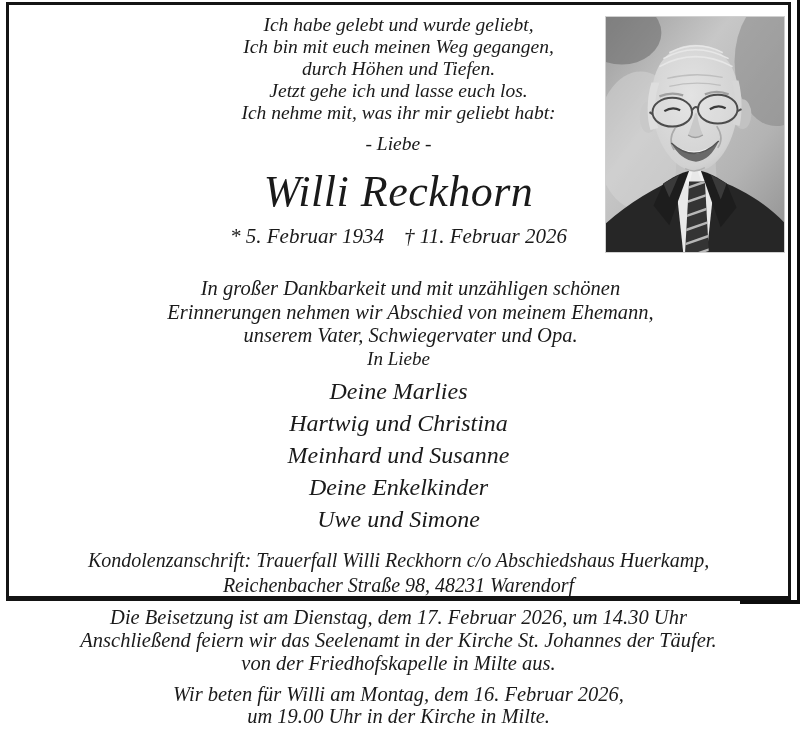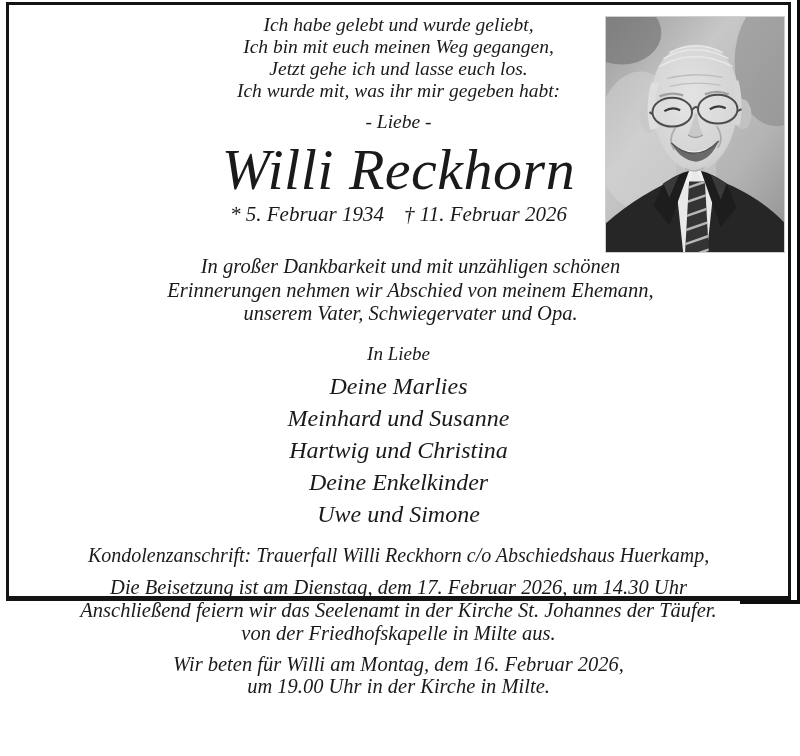--- a/index.html
+++ b/index.html
@@ -44,30 +44,30 @@
   .content {
     position: absolute;
     left: 9px; top: 5px; right: 12px; bottom: 8px;
     text-align: center;
   }
   .poem { margin-top: 9px; font-size: 19.5px; line-height: 22px; }
   .poem-line { display: block; }
   .poem-closing { margin-top: 9px; font-size: 19.5px; line-height: 22px; }
   .deceased-name {
     margin-top: 14px;
-    font-size: 58px;
+    font-size: 44px;
     line-height: 46px;
     font-weight: normal;
     letter-spacing: 0.5px;
   }
   .dates { margin-top: 8px; font-size: 21px; line-height: 26px; }
   .dates .birth { margin-right: 20px; }
   .intro { margin-top: 28px; font-size: 20.5px; line-height: 23.5px; }
   .intro-line { display: block; padding-left: 24px; }
-  .mourners-heading { margin-top: 17px; font-size: 19px; line-height: 22px; }
+  .mourners-heading { font-size: 19px; line-height: 22px; }
   .mourners { margin-top: 5px; font-size: 24px; line-height: 32px; }
   .mourner-name { display: block; }
   .condolence { margin-top: 13px; font-size: 20px; line-height: 25px; }
   .condolence-line { display: block; }
   .funeral { margin-top: 8px; font-size: 20.5px; line-height: 23px; }
   .funeral-line { display: block; }
   .prayer { margin-top: 8px; font-size: 20.5px; line-height: 22.5px; font-style: italic; }
   .prayer-line { display: block; }
   .portrait {
     position: absolute;
@@ -81,49 +81,51 @@
 </head>
 <body>
 
 <div class="page">
 
   <div class="content">
 
     <div class="poem">
       <span class="poem-line">Ich habe gelebt und wurde geliebt,</span>
       <span class="poem-line">Ich bin mit euch meinen Weg gegangen,</span>
+      <span class="poem-line">durch Höhen und Tiefen.</span>
       <span class="poem-line">Jetzt gehe ich und lasse euch los.</span>
-      <span class="poem-line">Ich wurde mit, was ihr mir gegeben habt:</span>
+      <span class="poem-line">Ich nehme mit, was ihr mir geliebt habt:</span>
     </div>
     <div class="poem-closing">- Liebe -</div>
 
     <div class="deceased-name">Willi Reckhorn</div>
 
     <div class="dates">
       <span class="birth">* 5. Februar 1934</span><span class="death">† 11. Februar 2026</span>
     </div>
 
     <div class="intro">
       <span class="intro-line">In großer Dankbarkeit und mit unzähligen schönen</span>
       <span class="intro-line">Erinnerungen nehmen wir Abschied von meinem Ehemann,</span>
       <span class="intro-line">unserem Vater, Schwiegervater und Opa.</span>
     </div>
 
     <div class="mourners-heading">In Liebe</div>
 
     <div class="mourners">
       <span class="mourner-name">Deine Marlies</span>
+      <span class="mourner-name">Hartwig und Christina</span>
       <span class="mourner-name">Meinhard und Susanne</span>
-      <span class="mourner-name">Hartwig und Christina</span>
       <span class="mourner-name">Deine Enkelkinder</span>
       <span class="mourner-name">Uwe und Simone</span>
     </div>
 
     <div class="condolence">
       <span class="condolence-line">Kondolenzanschrift: Trauerfall Willi Reckhorn c/o Abschiedshaus Huerkamp,</span>
+      <span class="condolence-line">Reichenbacher Straße 98, 48231 Warendorf</span>
     </div>
 
     <div class="funeral">
       <span class="funeral-line">Die Beisetzung ist am Dienstag, dem 17. Februar 2026, um 14.30 Uhr</span>
       <span class="funeral-line">Anschließend feiern wir das Seelenamt in der Kirche St. Johannes der Täufer.</span>
       <span class="funeral-line">von der Friedhofskapelle in Milte aus.</span>
     </div>
 
     <div class="prayer">
       <span class="prayer-line">Wir beten für Willi am Montag, dem 16. Februar 2026,</span>

